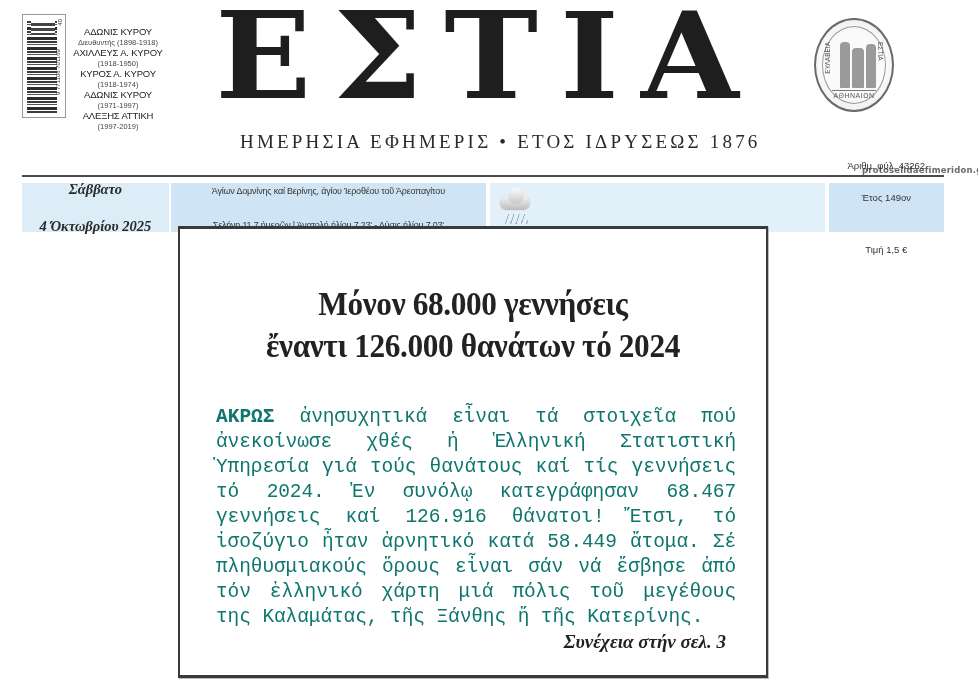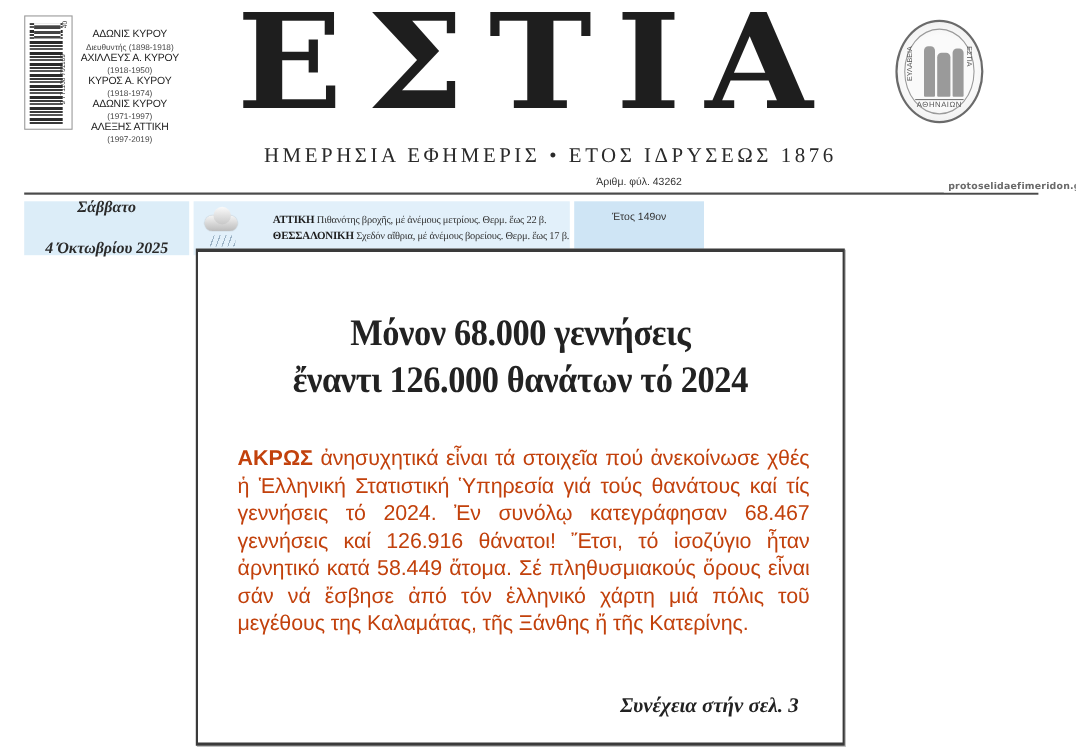--- a/index.html
+++ b/index.html
@@ -47,21 +47,21 @@
   .weather-icon .cloud::before { content:""; position:absolute; left:8px; top:-8px; width:16px; height:16px; border-radius:50%; background:linear-gradient(#fafafa,#c8c8c8); }
   .weather-icon .rain { position:absolute; left:8px; top:26px; width:24px; height:10px; background:repeating-linear-gradient(110deg, transparent 0 4px, #8aa3b8 4px 5px); opacity:0.8; }
   .weather-text { font-family:"Liberation Serif", serif; font-size:9.5px; line-height:13px; color:#333; letter-spacing:-0.2px; }
   .weather-text b { font-size:10px; color:#1e1e1e; }
   .cell-issue { width:118px; margin-left:4px; background:#cfe5f5; font-family:"Liberation Sans", sans-serif; font-size:9.5px; line-height:12px; color:#333; text-align:right; }
   .price { background:#fff; padding:0 6px; margin-top:20px; display:inline-block; }
 
   
   .article { position:absolute; left:178px; top:226px; width:590px; height:452px; box-sizing:border-box; border:2px solid #3a3a3a; border-top-width:3px; border-bottom-width:3px; background:#fff; box-shadow:1px 1px 0 #bbb; }
   .headline { position:absolute; left:0; right:0; top:54px; text-align:center; font-family:"Liberation Serif", serif; font-weight:bold; font-size:34px; line-height:42px; color:#222; letter-spacing:-0.4px; transform:scaleX(0.92); }
-  .body { position:absolute; left:36px; width:520px; top:176px; font-family:Liberation Sans, sans-serif; font-size:19.5px; line-height:25px; color:#c2410c; text-align:justify; letter-spacing:-0.1px; }
+  .body { position:absolute; left:36px; width:520px; top:176px; font-family:Liberation Mono, monospace; font-size:19.5px; line-height:25px; color:#0f766e; text-align:justify; letter-spacing:-0.1px; }
   .body .lead { font-weight:bold; letter-spacing:0; }
   .continue { position:absolute; right:40px; top:402px; font-family:"Liberation Serif", serif; font-style:italic; font-weight:bold; font-size:19px; color:#222; }
 </style>
 </head>
 <body>
 
 <div class="barcode">
   <div class="bars"></div>
   <div class="addon"></div>
   <div class="addon-digits">40</div>
@@ -96,28 +96,28 @@
 </div>
 
 <div class="rule"></div>
 <div class="watermark">protoselidaefimeridon.gr</div>
 
 <div class="infobar">
   <div class="cell cell-date">
     <span>Σάββατο</span>
     <span>4 Όκτωβρίου 2025</span>
   </div>
+  <div class="cell cell-saint">
+    <span>Άγίων Δομνίνης καί Βερίνης, άγίου Ίεροθέου τοῦ Άρεοπαγίτου</span>
+    <span>Σελήνη 11.7 ήμερῶν | Άνατολή ήλίου 7.23' - Δύσις ήλίου 7.03'</span>
+  </div>
   <div class="cell cell-weather">
     <div class="weather-icon">
       <div class="cloud"></div>
       <div class="rain"></div>
-    </div>
-    <div class="weather-text">
-      <div><b>ΑΤΤΙΚΗ</b> <span>Πιθανότης βροχῆς, μέ ἀνέμους μετρίους. Θερμ. ἕως 22 β.</span></div>
-      <div><b>ΘΕΣΣΑΛΟΝΙΚΗ</b> <span>Σχεδόν αἴθρια, μέ ἀνέμους βορείους. Θερμ. ἕως 17 β.</span></div>
     </div>
   </div>
   <div class="cell cell-issue">
     <span>Άριθμ. φύλ. 43262</span>
     <span>Έτος 149ον</span>
     <span class="price">Τιμή 1,5 €</span>
   </div>
 </div>
 
 <div class="article">

